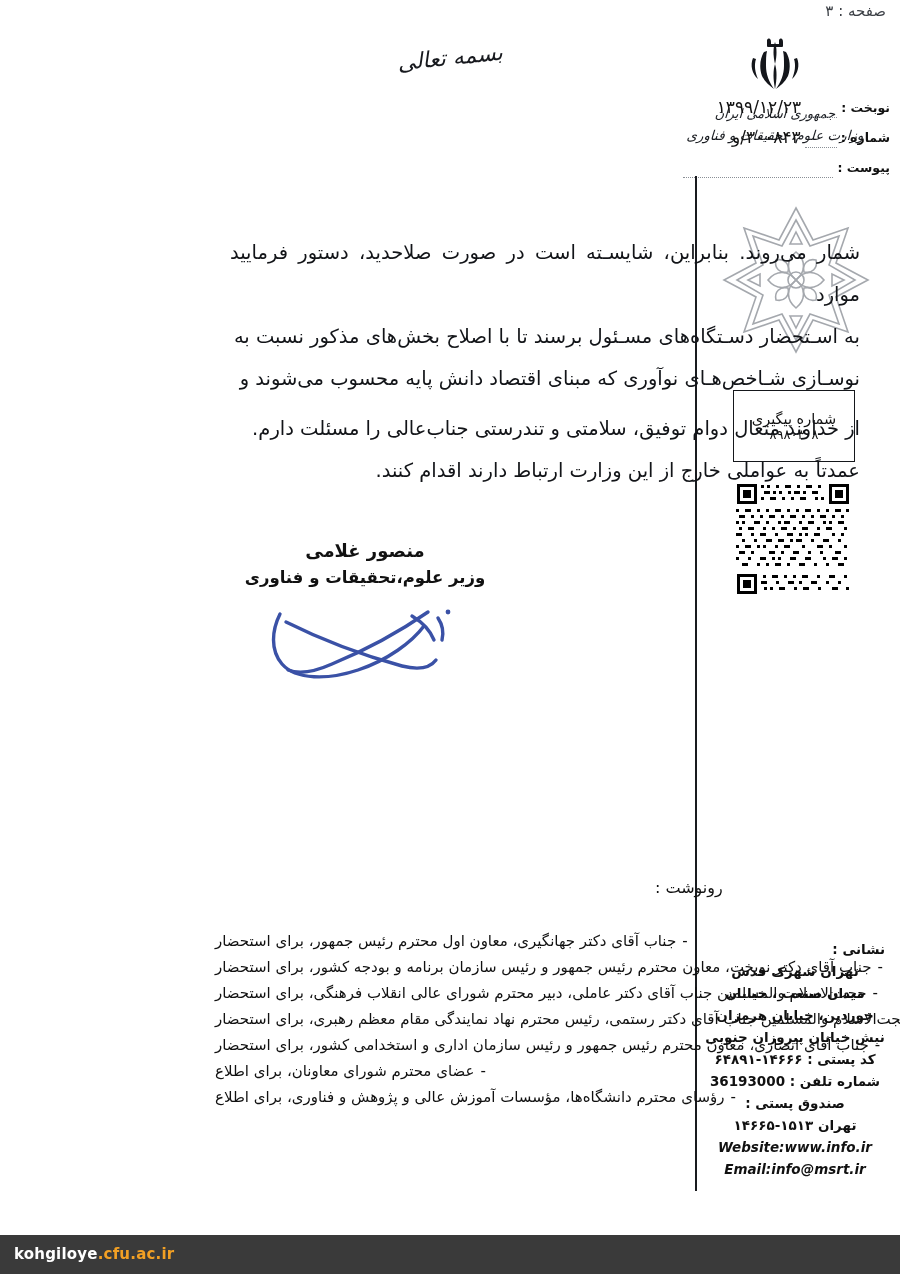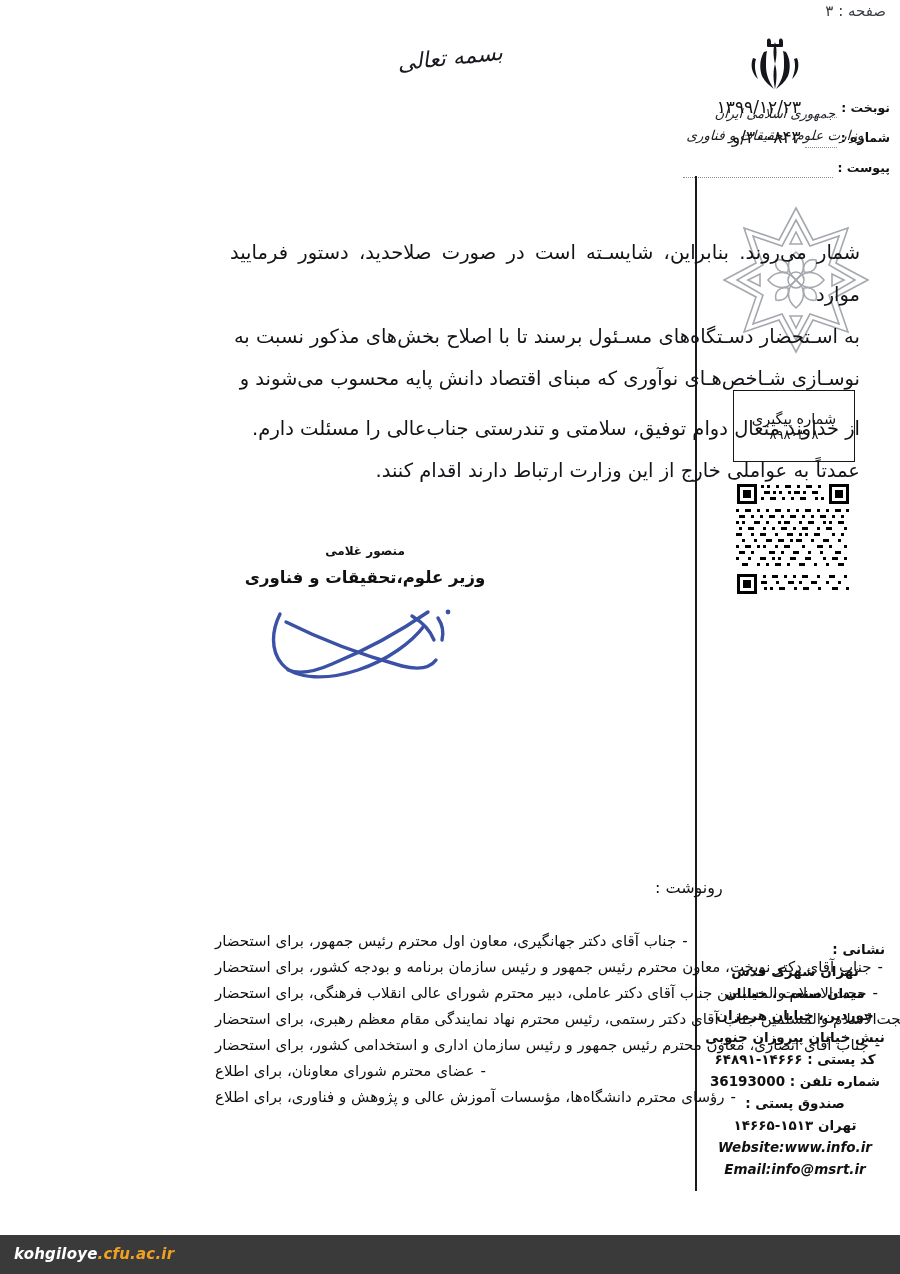--- a/index.html
+++ b/index.html
@@ -96,21 +96,21 @@
     font-family:"DejaVu Sans","Liberation Sans",sans-serif;
   }
   .body-line.last-of-para{text-align:right;}
   .body-para2{margin-top:8px;}
 
   
   .signature{
     position:absolute;top:538px;right:410px;
     width:250px;text-align:center;direction:rtl;
   }
-  .sig-name{font-size:12px;font-weight:bold;color:#111;line-height:26px;}
+  .sig-name{font-size:18px;font-weight:bold;color:#111;line-height:26px;}
   .sig-title{font-size:16.5px;font-weight:bold;color:#111;line-height:28px;}
   .sig-mark{position:absolute;top:58px;right:18px;width:210px;height:90px;}
 
   
   .vrule{position:absolute;left:695px;top:176px;width:2px;height:1015px;background:#191b1f;}
 
   
   .copies-title{
     position:absolute;top:878px;left:655px;
     font-size:16px;font-weight:normal;color:#111;direction:rtl;
@@ -137,21 +137,21 @@
     font-size:13.5px;font-weight:bold;font-style:italic;color:#111;
     line-height:22px;direction:ltr;
   }
 
   
   .footer-band{
     position:absolute;left:0;bottom:0;width:900px;height:39px;background:#3a3a3a;
   }
   .footer-mark{
     position:absolute;left:14px;bottom:11px;
-    font-size:15px;font-weight:bold;font-style:italic;
+    font-size:15px;font-weight:bold;
     font-family:"DejaVu Sans","Liberation Sans",sans-serif;
     direction:ltr;letter-spacing:.2px;
   }
   .fm-a{color:#ffffff;}
   .fm-b{color:#f2a024;}
 </style>
 </head>
 <body>
 
 <div class="page">

